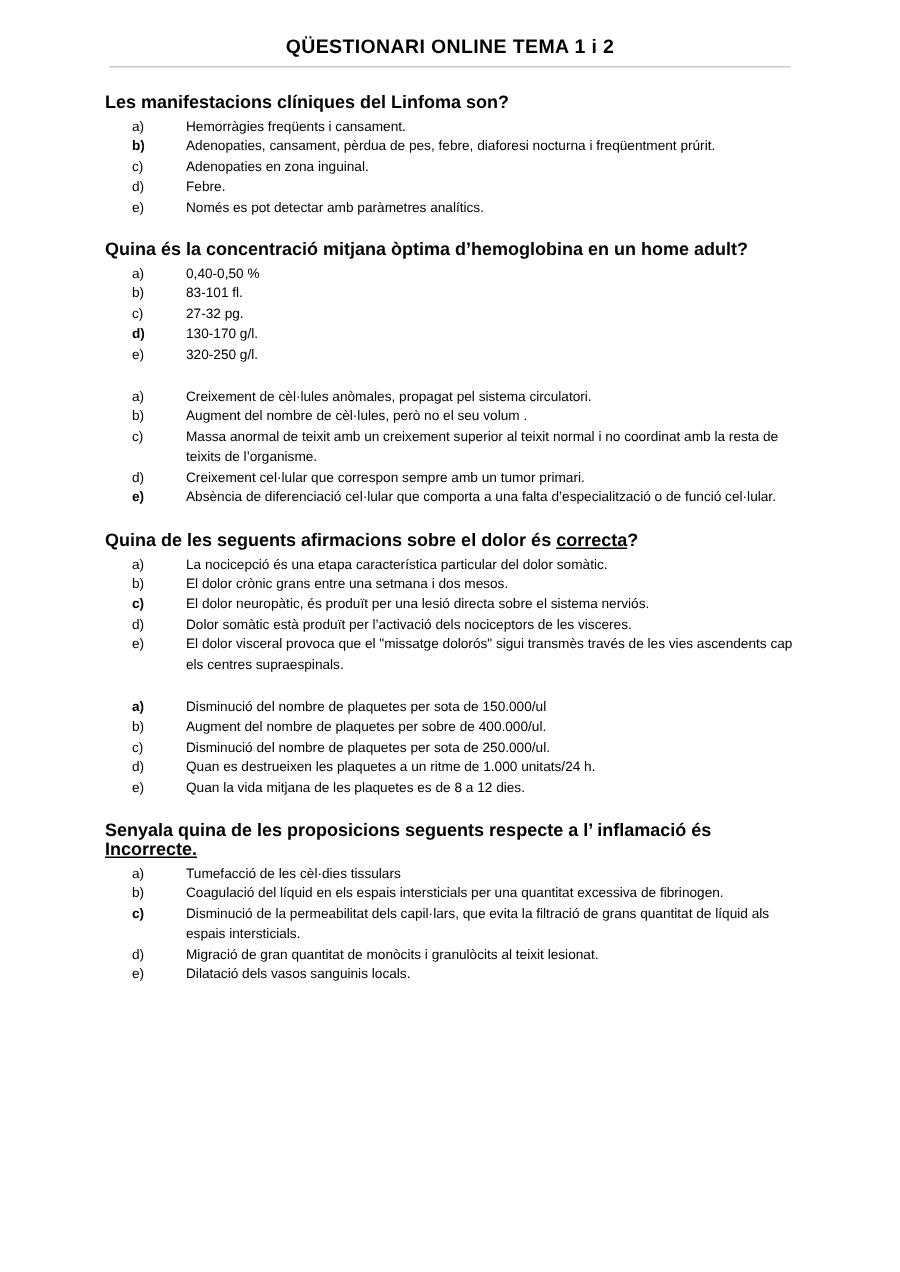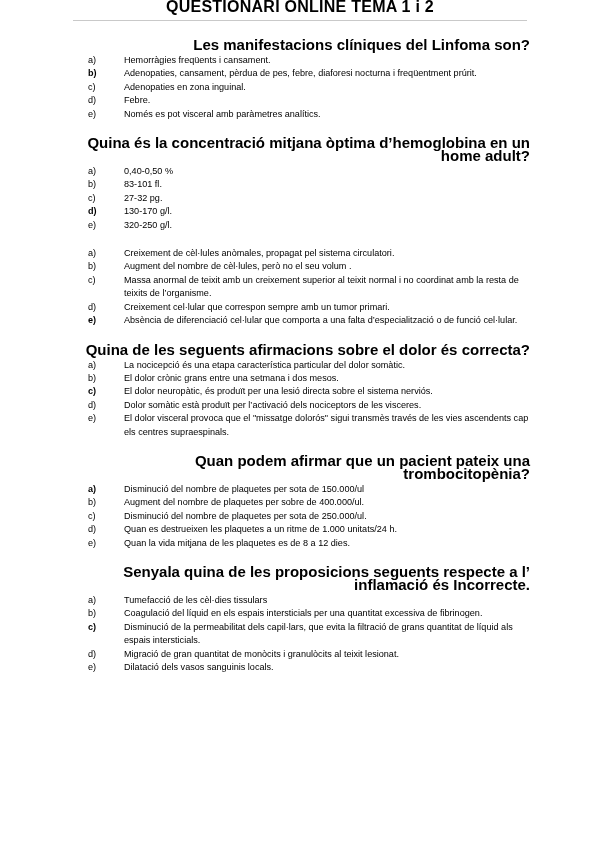--- a/index.html
+++ b/index.html
@@ -18,23 +18,23 @@
   .page {
     position: relative;
     width: 600px;
     height: 848px;
     background: #ffffff;
     box-sizing: border-box;
     overflow: hidden;
   }
   .doc-title {
     margin: 0;
-    padding-top: 0;
+    padding-top: 24px;
     text-align: center;
-    font-size: 16px;
+    font-size: 13px;
     font-weight: bold;
     letter-spacing: 0.25px;
     line-height: 14px;
   }
   .title-rule {
     margin: 6px auto 0 auto;
     width: 454px;
     height: 1px;
     background: #c9c9c9;
     border: 0;
@@ -43,26 +43,26 @@
     padding: 0 70px 0 70px;
   }
   .question-block {
     margin-top: 15px;
   }
   .question-block:first-child {
     margin-top: 17px;
   }
   .question-title {
     margin: 0 0 3px 0;
-    font-size: 15px;
+    font-size: 12px;
     font-weight: bold;
     line-height: 13px;
-    text-align: right;
   }
   .question-title .emph {
+    text-decoration: underline;
     margin-top: 28px;
   }
   .answers {
     list-style: none;
     margin: 0;
     padding: 0;
   }
   .answer {
     display: flex;
     align-items: flex-start;
@@ -111,21 +111,21 @@
           <li class="answer">
             <span class="answer-label">c)</span>
             <span class="answer-text">Adenopaties en zona inguinal.</span>
           </li>
           <li class="answer">
             <span class="answer-label">d)</span>
             <span class="answer-text">Febre.</span>
           </li>
           <li class="answer">
             <span class="answer-label">e)</span>
-            <span class="answer-text">Només es pot visceral amb paràmetres analítics.</span>
+            <span class="answer-text">Només es pot detectar amb paràmetres analítics.</span>
           </li>
         </ul>
       </section>
       <section class="question-block">
         <p class="question-title">Quina és la concentració mitjana òptima d’hemoglobina en un home adult?</p>
         <ul class="answers">
           <li class="answer">
             <span class="answer-label">a)</span>
             <span class="answer-text">0,40-0,50 %</span>
           </li>
@@ -190,21 +190,20 @@
             <span class="answer-label">d)</span>
             <span class="answer-text">Dolor somàtic està produït per l’activació dels nociceptors de les visceres.</span>
           </li>
           <li class="answer">
             <span class="answer-label">e)</span>
             <span class="answer-text">El dolor visceral provoca que el "missatge dolorós" sigui transmès través de les vies ascendents cap els centres supraespinals.</span>
           </li>
         </ul>
       </section>
       <section class="question-block">
-        <p class="question-title">Quan podem afirmar que un pacient pateix una trombocitopènia?</p>
         <ul class="answers">
           <li class="answer correct">
             <span class="answer-label">a)</span>
             <span class="answer-text">Disminució del nombre de plaquetes per sota de 150.000/ul</span>
           </li>
           <li class="answer">
             <span class="answer-label">b)</span>
             <span class="answer-text">Augment del nombre de plaquetes per sobre de 400.000/ul.</span>
           </li>
           <li class="answer">

